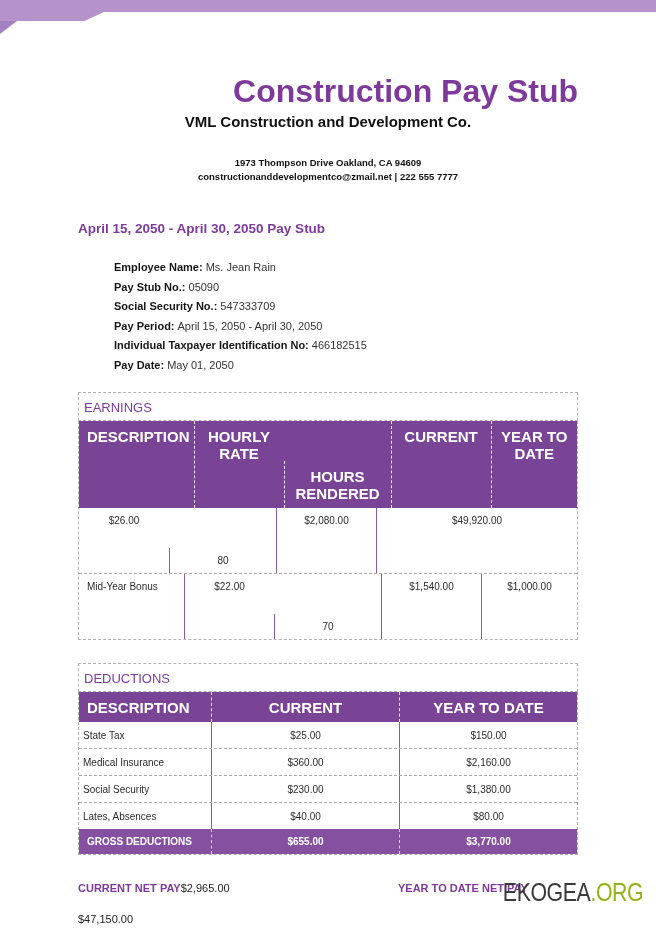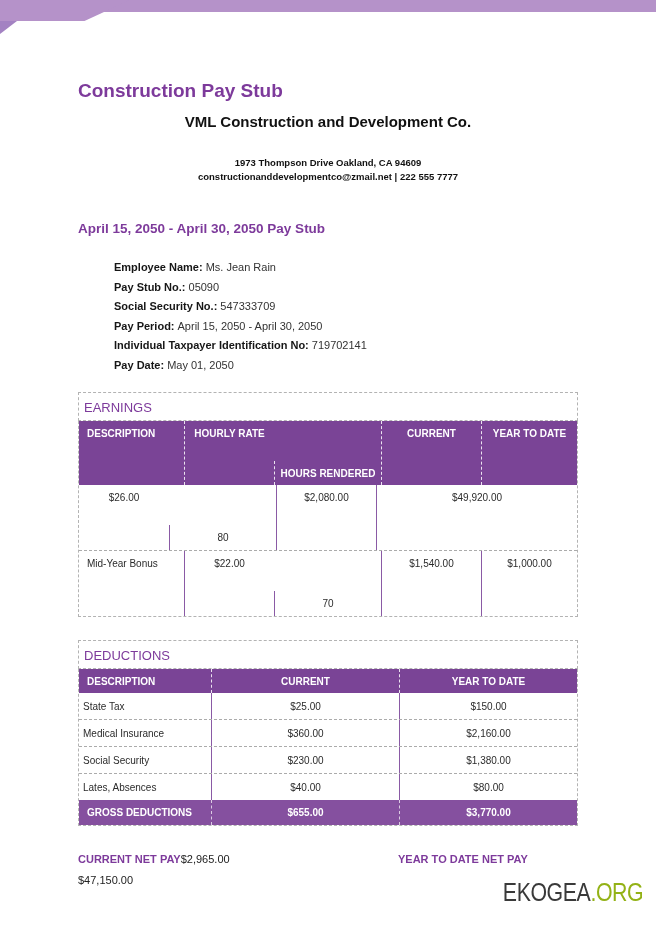--- a/index.html
+++ b/index.html
@@ -33,22 +33,22 @@
 
   
   .content {
     position: absolute;
     left: 78px; top: 0;
     width: 500px;
   }
 
   .doc-title {
     margin-top: 76px;
-    text-align: left;
-    font-size: 19px;
+    text-align: right;
+    font-size: 32px;
     line-height: 30px;
     font-weight: bold;
     color: #7d3a9b;
   }
   .doc-subtitle {
     margin-top: 6px;
     text-align: center;
     font-size: 15px;
     line-height: 20px;
     font-weight: bold;
@@ -93,21 +93,21 @@
   .table {
     border: 1px dashed #b3b3b3;
     border-top: none;
     font-size: 10px;
   }
   .t-header {
     display: flex;
     background: #7a4496;
     color: #fff;
     font-weight: bold;
-    font-size: 10px;
+    font-size: 15px;
   }
   .t-header .cell { padding: 7px 4px 6px 4px; text-align: center; }
   .t-header .cell + .cell { border-left: 1px dashed rgba(255,255,255,0.85); }
   .t-header .c-desc { text-align: left; padding-left: 8px; }
 
   .t-row { display: flex; background: #fff; color: #2b2b2b; }
   .t-row + .t-row { border-top: 1px dashed #ababab; }
   .t-row .cell { padding: 7px 4px; text-align: center; }
   .t-row .cell + .cell { border-left: 1px solid #8a5aa5; }
   .t-row .c-desc { text-align: left; padding-left: 8px; }
@@ -138,21 +138,21 @@
 
   
   .netpay { margin-top: 26px; font-size: 11px; }
   .netpay-line1 { position: relative; line-height: 15px; }
   .netpay-label { font-weight: bold; color: #7d3a9b; }
   .netpay-value { color: #222; margin-left: 0; }
   .netpay-ytd-label {
     position: absolute; left: 320px; top: 0;
     font-weight: bold; color: #7d3a9b;
   }
-  .netpay-line2 { margin-top: 6px; line-height: 15px; color: #222; }
+  .netpay-line2 { margin-top: 16px; line-height: 15px; color: #222; }
 
   
   .footer-brand {
     position: absolute;
     right: 13px; bottom: 20px;
     font-size: 26px;
     letter-spacing: -0.5px;
     transform: scaleX(0.82);
     transform-origin: right center;
     white-space: nowrap;
@@ -186,21 +186,21 @@
     <div class="employee-row">
       <span class="lbl">Pay Stub No.:</span><span class="val">05090</span>
     </div>
     <div class="employee-row">
       <span class="lbl">Social Security No.:</span><span class="val">547333709</span>
     </div>
     <div class="employee-row">
       <span class="lbl">Pay Period:</span><span class="val">April 15, 2050 - April 30, 2050</span>
     </div>
     <div class="employee-row">
-      <span class="lbl">Individual Taxpayer Identification No:</span><span class="val">719702141</span>
+      <span class="lbl">Individual Taxpayer Identification No:</span><span class="val">466182515</span>
     </div>
     <div class="employee-row">
       <span class="lbl">Pay Date:</span><span class="val">May 01, 2050</span>
     </div>
   </div>
 
   <div class="section">
     <div class="section-label-box">
       <span class="section-label">EARNINGS</span>
     </div>

